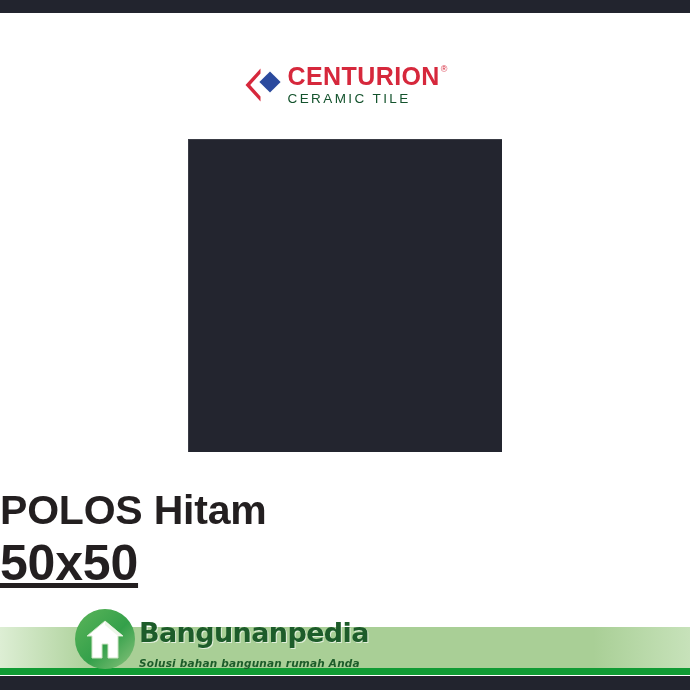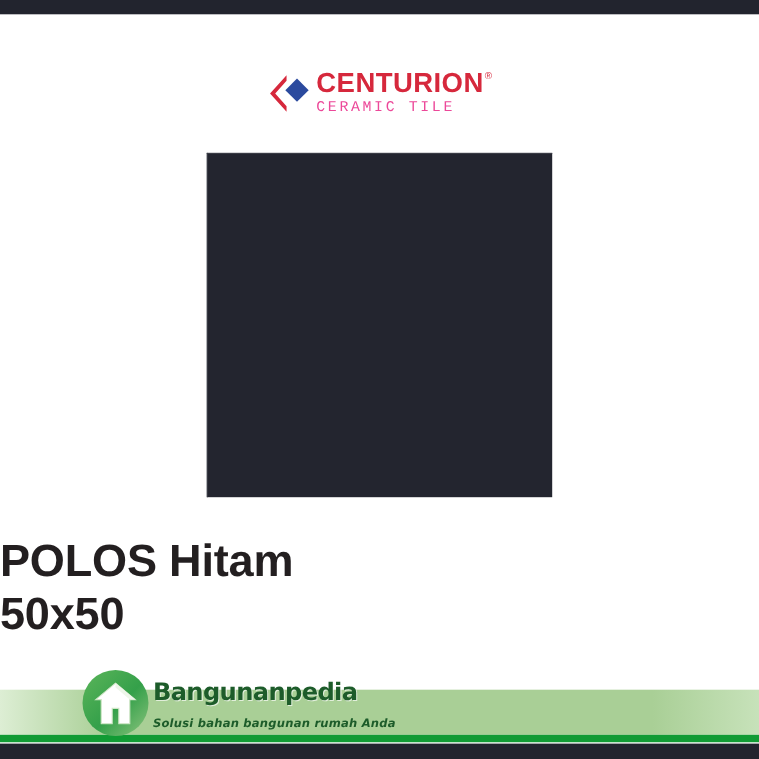--- a/index.html
+++ b/index.html
@@ -71,24 +71,24 @@
   }
   .brand-reg {
     font-family: "Liberation Sans", sans-serif;
     font-size: 9px;
     color: #d6283c;
     line-height: 1;
     margin-left: 1px;
     margin-top: 1px;
   }
   .brand-sub {
-    font-family: Liberation Mono, monospace;
+    font-family: Liberation Sans, sans-serif;
     font-size: 13.5px;
     letter-spacing: 2.4px;
-    color: #ec4899;
+    color: #14532d;
     margin-top: 3px;
     line-height: 1;
   }
 
   
   .tile-swatch {
     position: absolute;
     left: 188px;
     top: 139px;
     width: 314px;
@@ -108,23 +108,24 @@
     color: #231f20;
     font-family: "Liberation Sans", sans-serif;
     font-weight: bold;
   }
   .product-name {
     font-size: 41px;
     line-height: 1.18;
     letter-spacing: -0.2px;
   }
   .product-size {
-    font-size: 41px;
+    font-size: 50px;
     line-height: 1.18;
     letter-spacing: -0.2px;
+    text-decoration: underline;
   }
 
   
   .footer-band {
     position: absolute;
     left: 0;
     top: 627px;
     width: 690px;
     height: 41px;
     background: linear-gradient(to right, #ddeed4 0%, #a9cf96 14%, #a9cf96 86%, #c7e2ba 100%);
@@ -154,21 +155,21 @@
   }
   .footer-text {
     position: absolute;
     left: 139px;
     top: 619px;
     width: 330px;
   }
   .footer-wordmark {
     font-family: "DejaVu Sans", sans-serif;
     font-weight: bold;
-    font-size: 22px;
+    font-size: 27px;
     line-height: 1;
     color: #1d5c2a;
     letter-spacing: -0.6px;
     text-shadow: 1px 1px 0 rgba(255,255,255,0.65);
   }
   .footer-tagline {
     font-family: "DejaVu Sans", sans-serif;
     font-weight: bold;
     font-style: italic;
     font-size: 10.5px;

